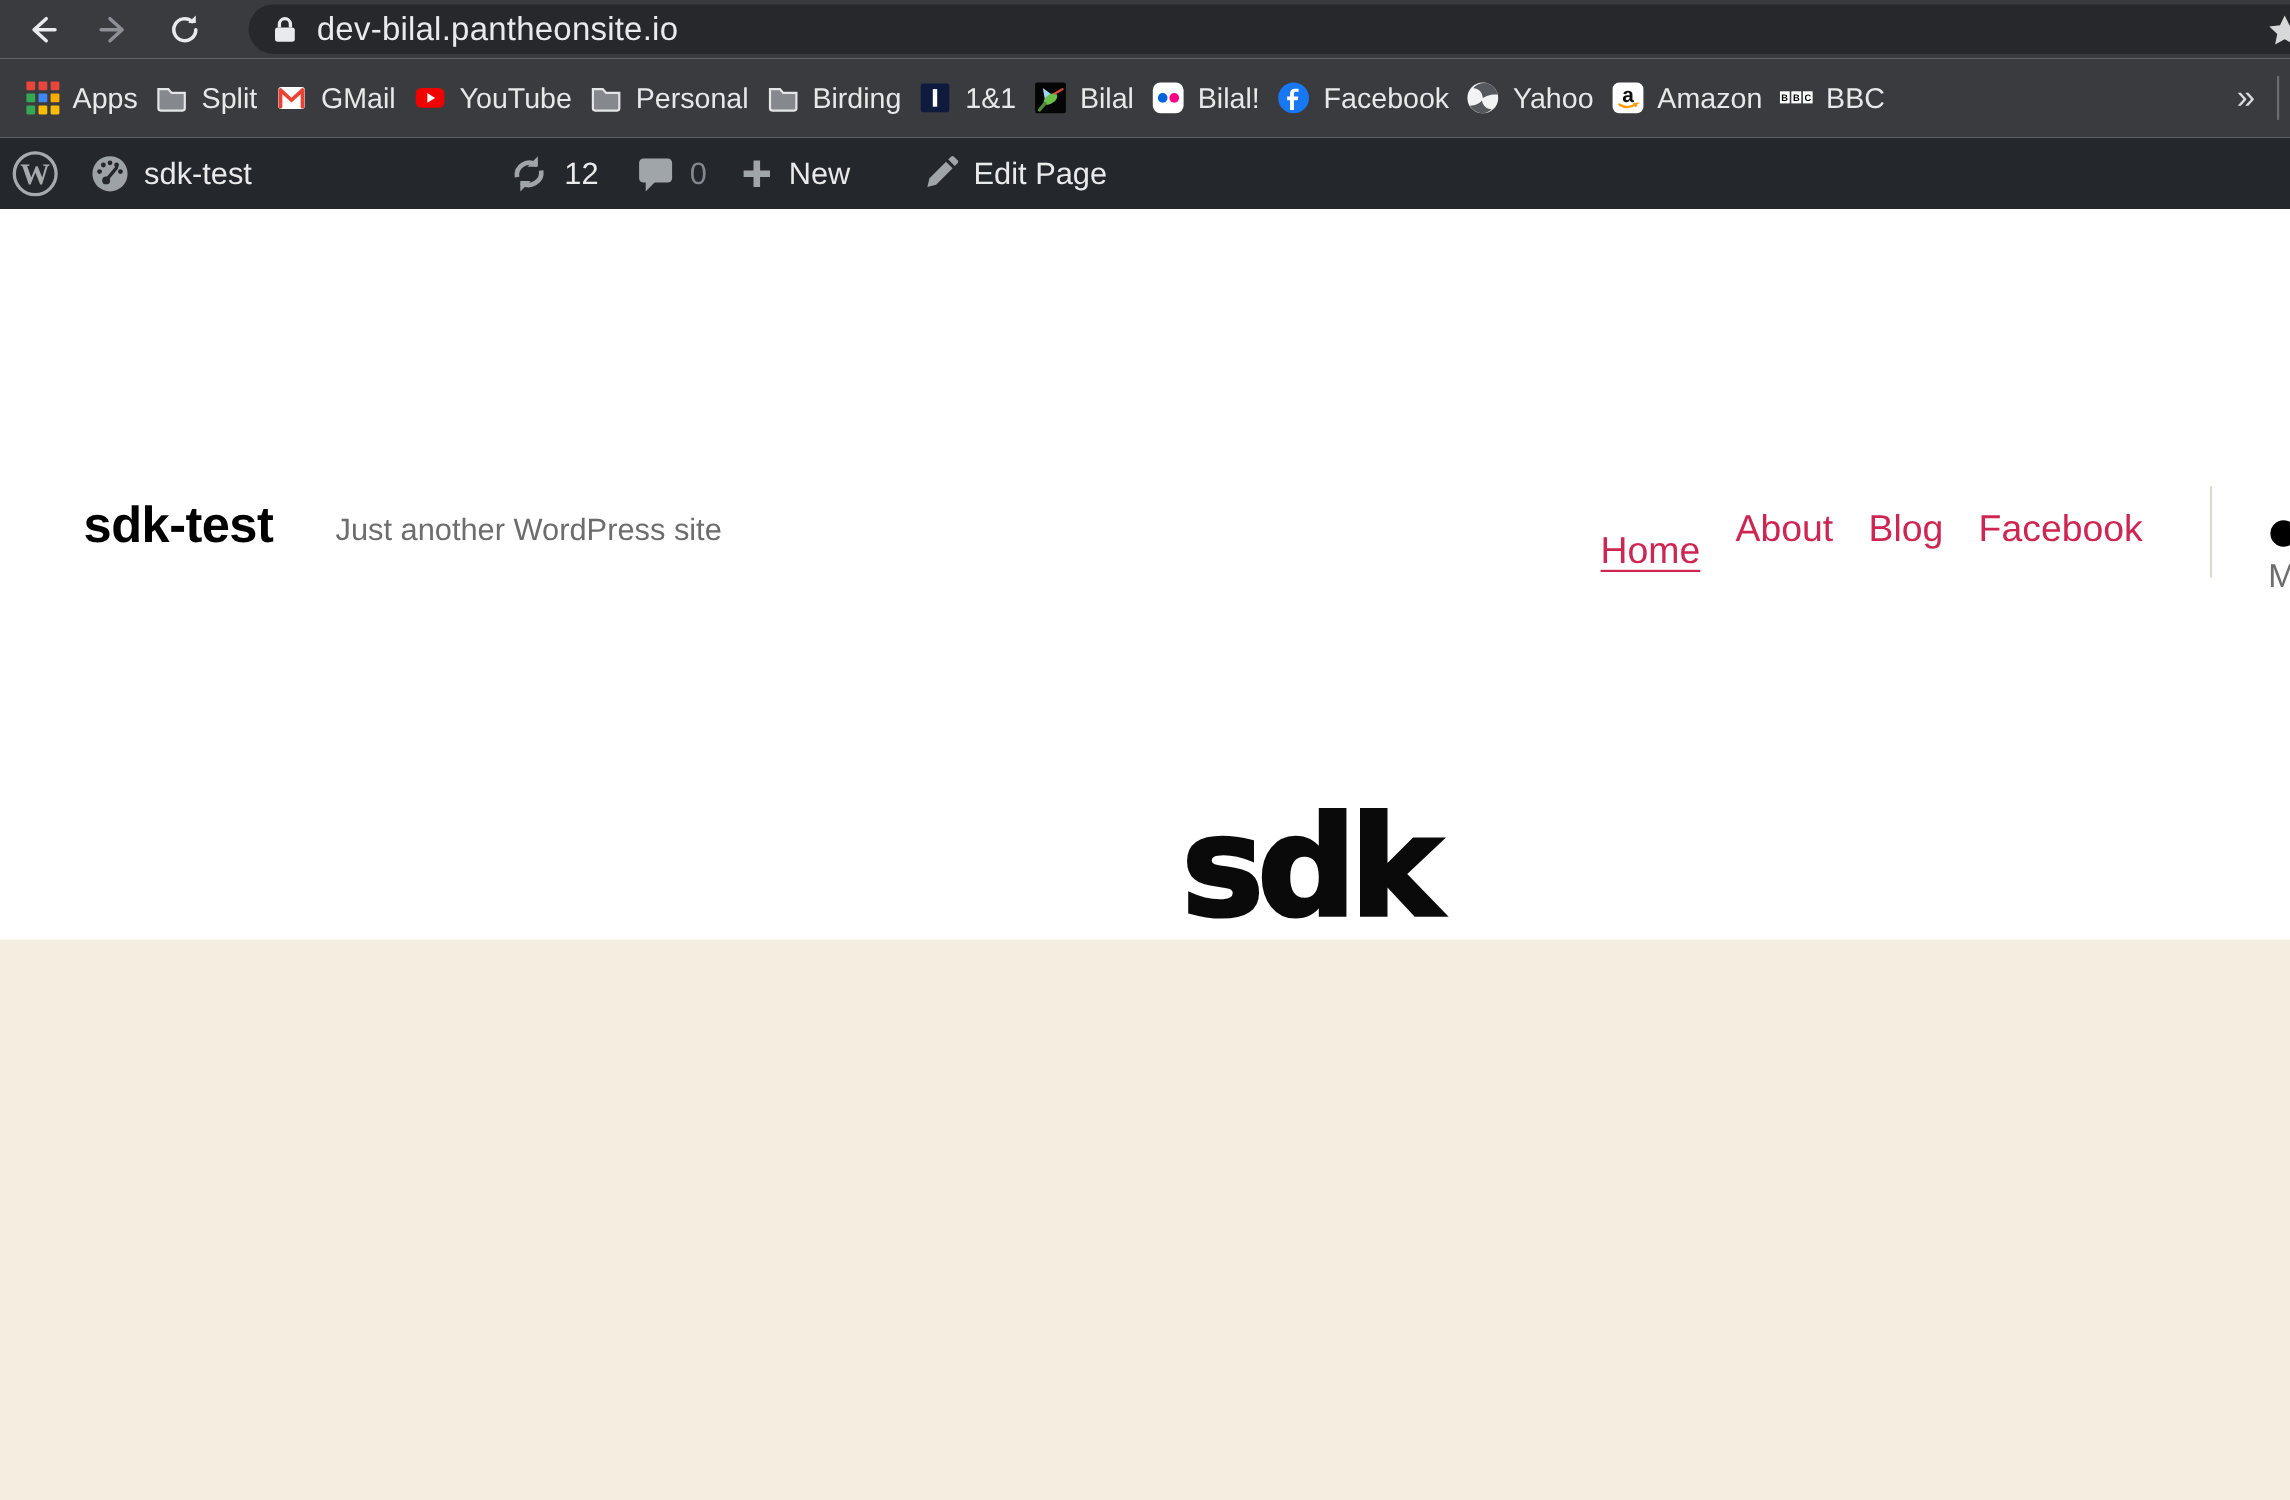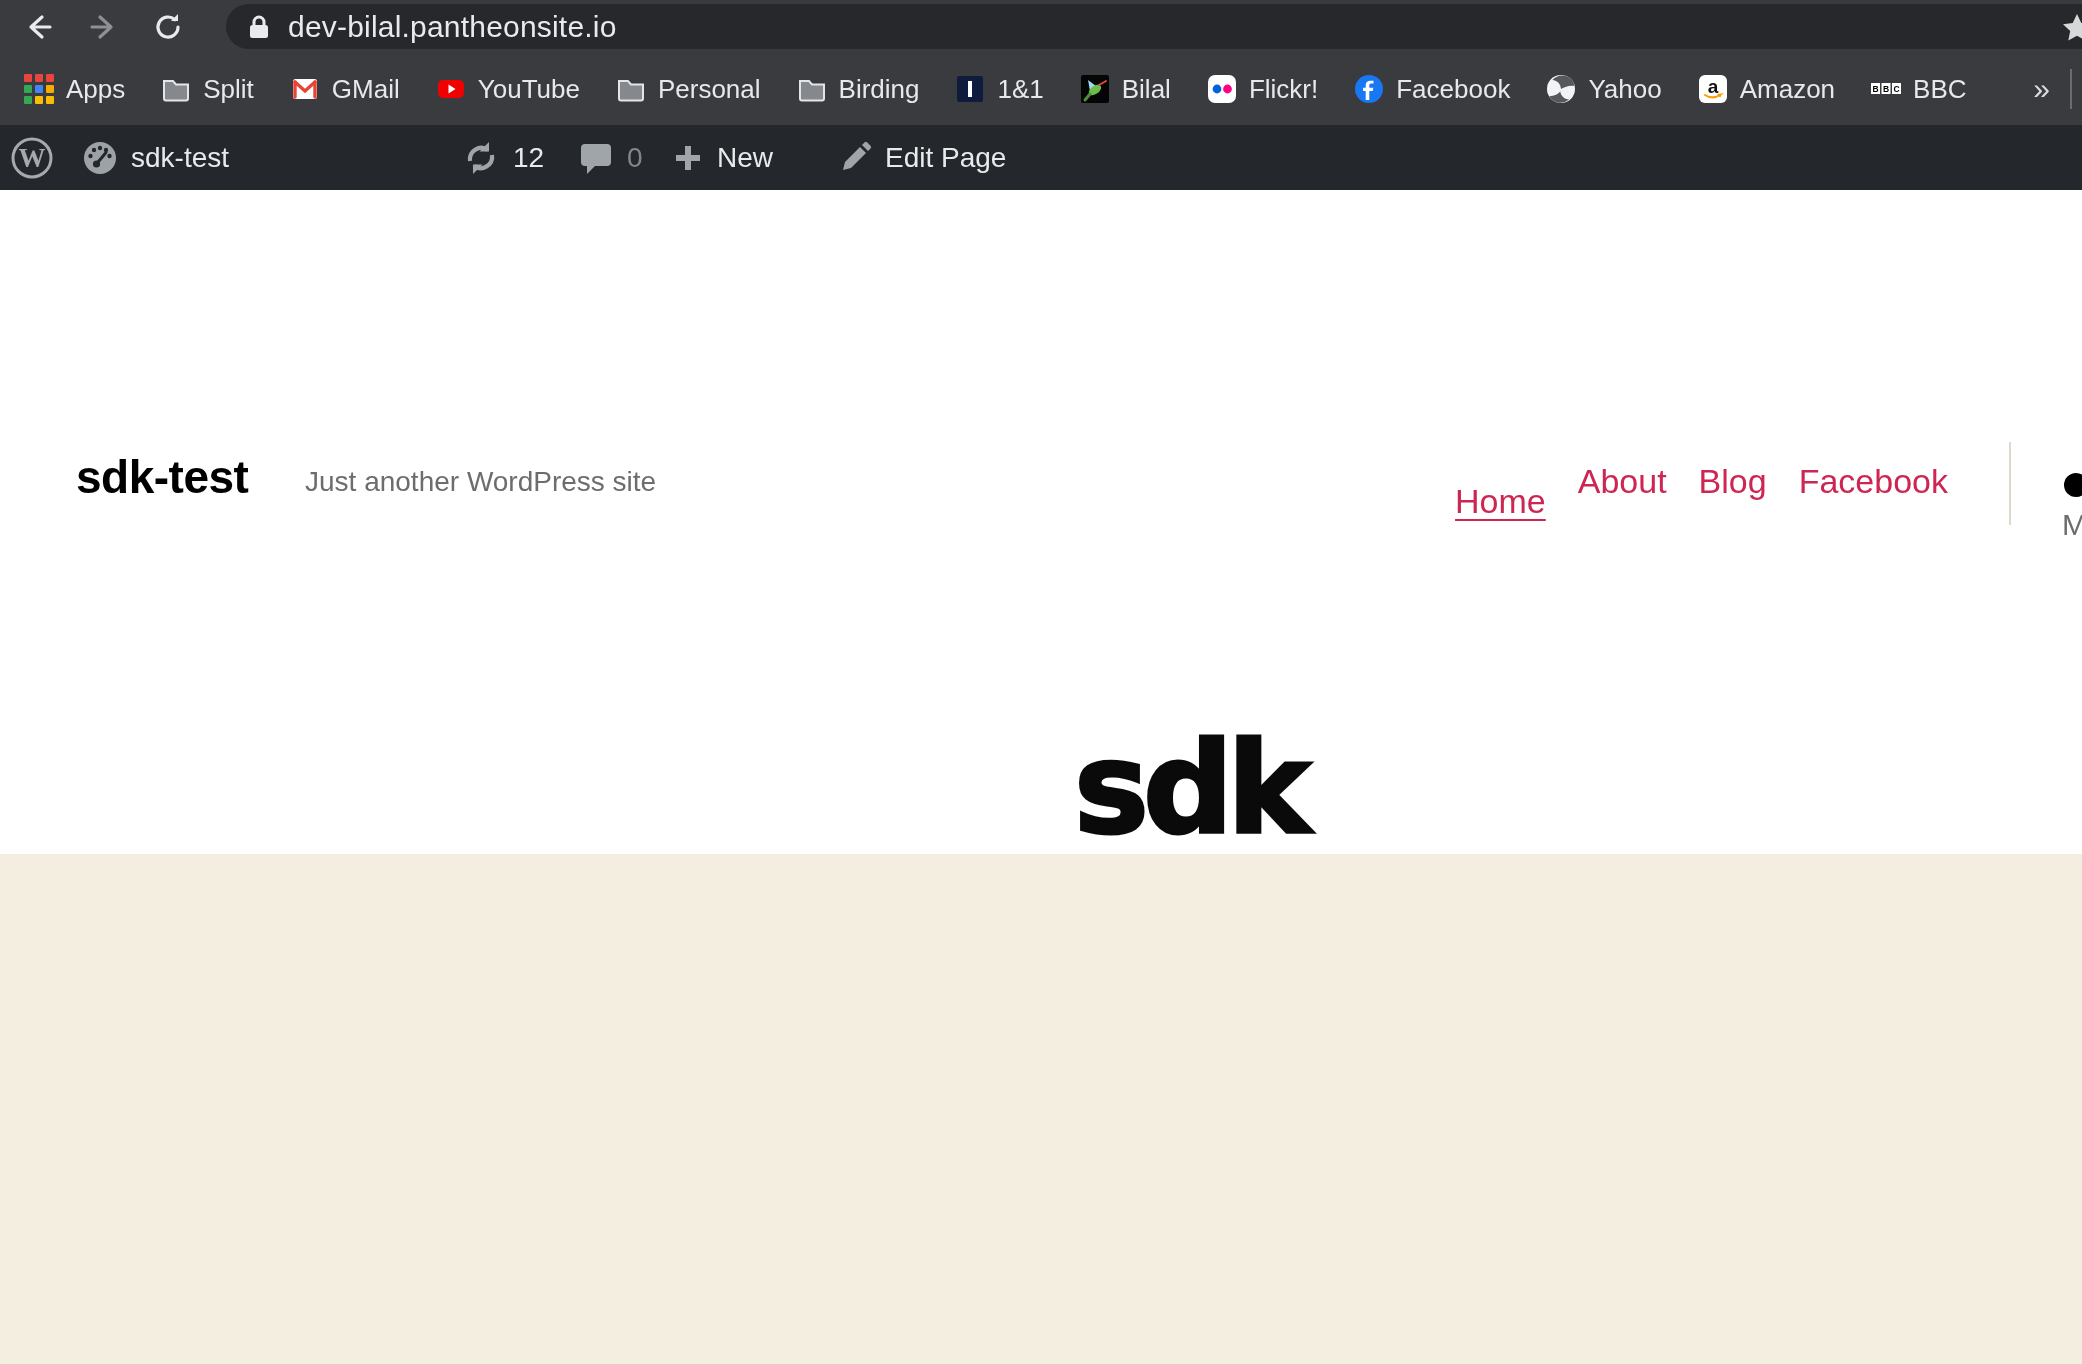--- a/index.html
+++ b/index.html
@@ -11,21 +11,21 @@
   .navbtn { position:absolute; top:11px; width:32px; height:32px; }
   .btn-back { left:22px; } .btn-fwd { left:88px; } .btn-reload { left:152px; }
   .omnibox { position:absolute; left:226px; top:4px; right:-40px; height:45px;
              background:#26282b; border-radius:23px; display:flex; align-items:center; }
   .lock { margin-left:22px; width:22px; height:26px; }
   .url { margin-left:18px; color:#e8eaed; font-size:30px; letter-spacing:.2px; }
   .star { position:absolute; left:1834px; top:7px; width:34px; height:34px; }
 
   
   .bookmarks { position:absolute; left:0; top:53px; width:2082px; height:72px; background:#3a3b3e;
-               display:flex; align-items:center; padding:0 10px 0 24px; gap:36px; }
+               display:flex; align-items:center; padding:0 10px 0 24px; gap:16px; }
   .bm { display:flex; align-items:center; gap:12px; cursor:pointer; flex:0 0 auto; }
   .bm-label { color:#e7e8ea; font-size:26px; white-space:nowrap; }
   .bm-ico { width:30px; height:30px; flex:0 0 auto; }
   .apps-grid { display:grid; grid-template-columns:repeat(3,8px); grid-template-rows:repeat(3,8px); gap:3px; width:30px; height:30px; align-content:center; justify-content:center; }
   .apps-grid i { display:block; width:8px; height:8px; border-radius:1px; }
   .bm-tail { margin-left:auto; display:flex; align-items:center; gap:18px; }
   .chevron { color:#dadce0; font-size:30px; padding-right:2px; }
   .bm-divider { width:2px; height:40px; background:#6a6d70; }
 
   
@@ -151,21 +151,21 @@
     </svg>
     <span class="bm-label">Bilal</span>
   </div>
 
   <div class="bm">
     <svg class="bm-ico" viewBox="0 0 30 30">
       <rect x="1" y="1" width="28" height="28" rx="7" fill="#ffffff"></rect>
       <circle cx="10" cy="15" r="4.4" fill="#0063dc"></circle>
       <circle cx="20.5" cy="15" r="4.4" fill="#ff0084"></circle>
     </svg>
-    <span class="bm-label">Flickr!</span>
+    <span class="bm-label">Bilal!</span>
   </div>
 
   <div class="bm">
     <svg class="bm-ico" viewBox="0 0 30 30">
       <circle cx="15" cy="15" r="14" fill="#1877f2"></circle>
       <path d="M19.5 9.5 h-2.6 c-.9 0 -1.6 .8 -1.6 1.8 v2.4 h4 l-.6 3.4 h-3.4 V26 h-3.6 v-8.9 h-2.6 v-3.4 h2.6 v-2.6 c0 -2.6 1.8 -4.4 4.4 -4.4 h3.4 z" fill="#ffffff"></path>
     </svg>
     <span class="bm-label">Facebook</span>
   </div>
 

